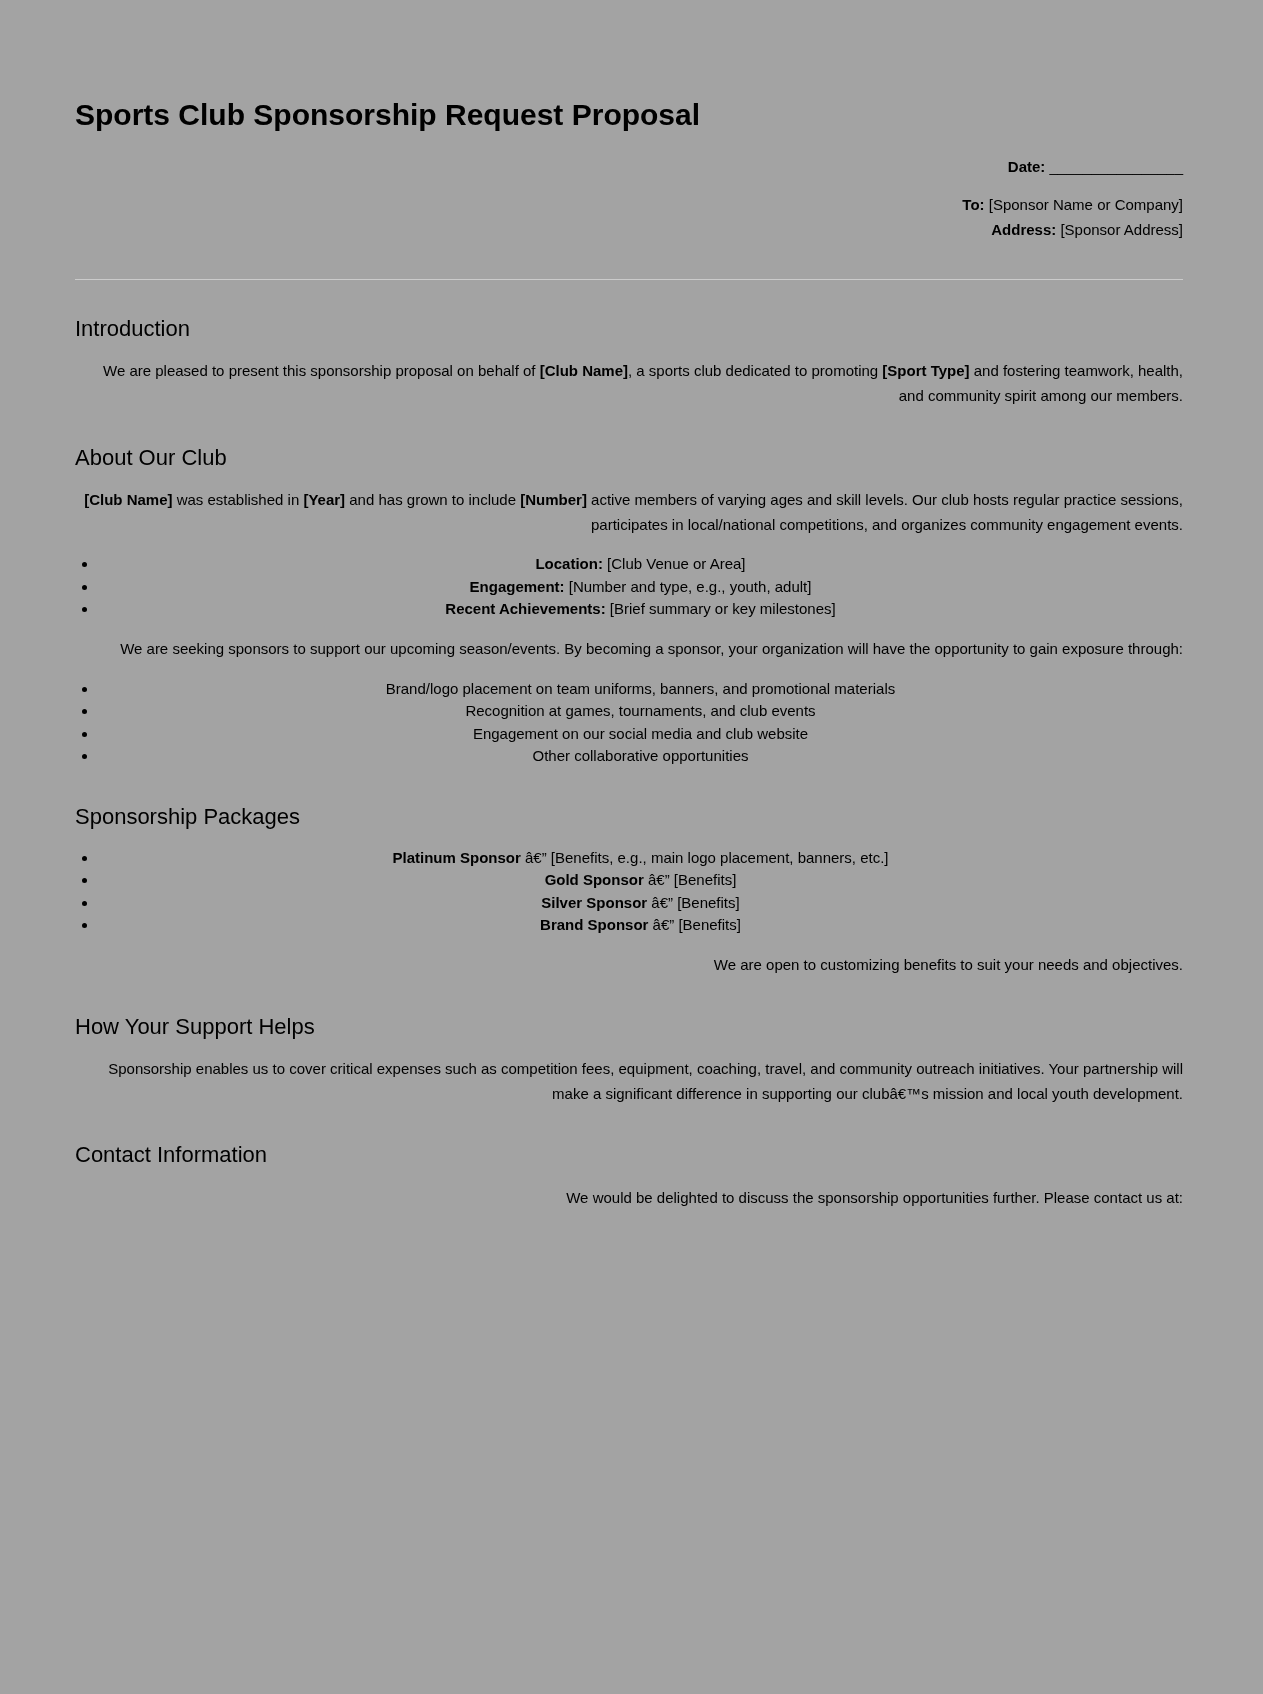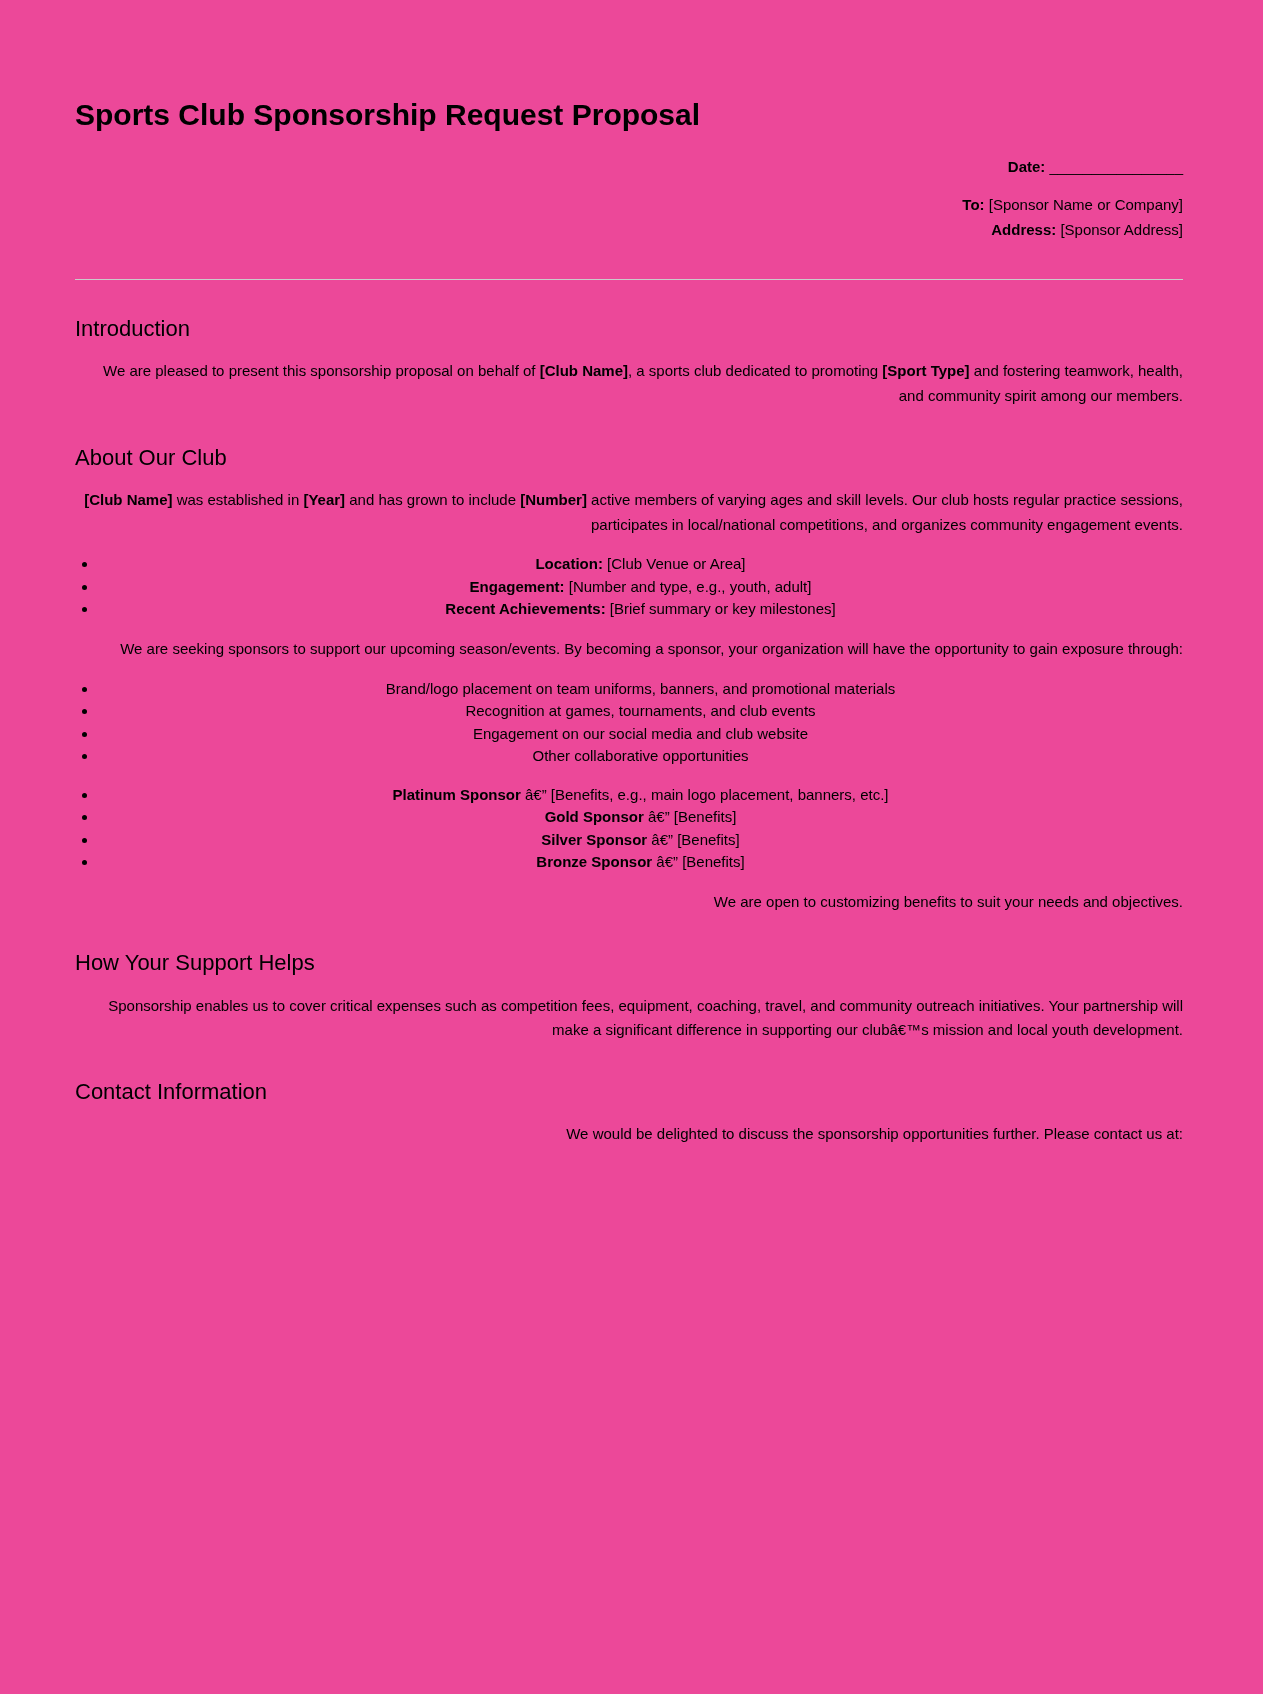--- a/index.html
+++ b/index.html
@@ -1,20 +1,20 @@
 <!DOCTYPE html>
 <html><head>
 <meta charset="utf-8">
 <style>
   html, body { margin: 0; padding: 0; background: #ffffff; }
   .page {
     box-sizing: border-box;
     width: 1263px;
     min-height: 1694px;
-    background: #ec4899;
+    background: #a3a3a3;
     color: #000000;
     padding: 98px 80px 60px 75px;
     font-family: "Liberation Sans", "DejaVu Sans", sans-serif;
     font-size: 15px;
   }
   h1 {
     font-size: 30px;
     font-weight: bold;
     margin: 0 0 22px 0;
     line-height: 1.15;
@@ -78,25 +78,26 @@
     <p>We are seeking sponsors to support our upcoming season/events. By becoming a sponsor, your organization will have the opportunity to gain exposure through:</p>
     <ul>
       <li><span>Brand/logo placement on team uniforms, banners, and promotional materials</span></li>
       <li><span>Recognition at games, tournaments, and club events</span></li>
       <li><span>Engagement on our social media and club website</span></li>
       <li><span>Other collaborative opportunities</span></li>
     </ul>
   </section>
 
   <section>
+    <h2>Sponsorship Packages</h2>
     <ul>
       <li><strong>Platinum Sponsor</strong><span> â€” [Benefits, e.g., main logo placement, banners, etc.]</span></li>
       <li><strong>Gold Sponsor</strong><span> â€” [Benefits]</span></li>
       <li><strong>Silver Sponsor</strong><span> â€” [Benefits]</span></li>
-      <li><strong>Bronze Sponsor</strong><span> â€” [Benefits]</span></li>
+      <li><strong>Brand Sponsor</strong><span> â€” [Benefits]</span></li>
     </ul>
     <p>We are open to customizing benefits to suit your needs and objectives.</p>
   </section>
 
   <section>
     <h2>How Your Support Helps</h2>
     <p>Sponsorship enables us to cover critical expenses such as competition fees, equipment, coaching, travel, and community outreach initiatives. Your partnership will make a significant difference in supporting our clubâ€™s mission and local youth development.</p>
   </section>
 
   <section>

